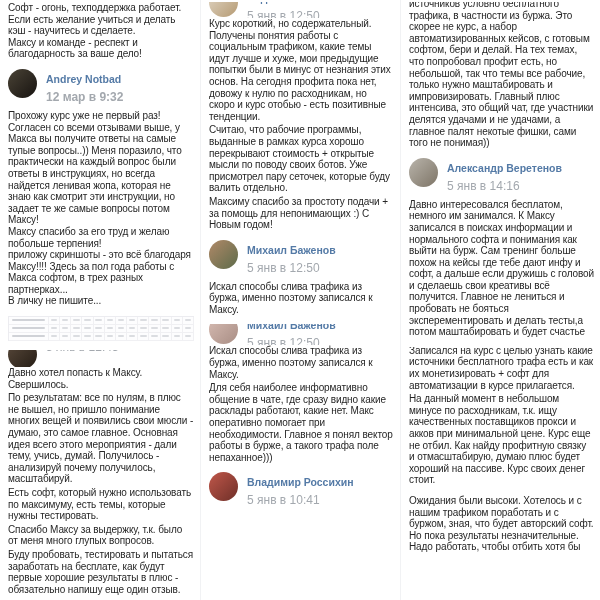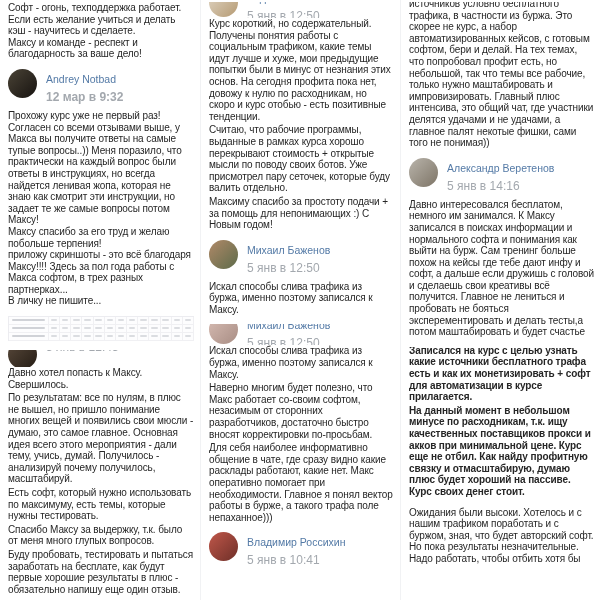--- a/index.html
+++ b/index.html
@@ -37,21 +37,21 @@
     min-height:30px;
     margin-bottom:6px;
   }
   .avatar{
     position:absolute;left:0;top:0;
     width:29px;height:29px;border-radius:50%;
     display:block;
   }
   .aname{
     display:inline-block;
-    font-size:10.5px;font-weight:400;
+    font-size:10.5px;font-weight:700;
     text-decoration:none;
     padding-top:1px;
   }
   .adate{
     font-size:12px;
     margin-top:3px;
   }
   .stats{
     margin:7px 0 3px 0;
     border:1px solid #ececf0;
@@ -201,21 +201,20 @@
       <div class="block">
         <div class="clipwrap" style="height: 21px;">
           <div class="chead" style="margin-top: -9px;">
             <span class="avatar" style="background: linear-gradient(135deg, rgb(216, 189, 180), rgb(168, 141, 132));"></span>
             <div><a class="aname" href="#" style="color: rgb(84, 122, 166);">Михаил Баженов</a><div class="adate" style="color: rgb(163, 168, 174);">5 янв в 12:50</div></div>
           </div>
         </div>
         <div>
           <div>
             <div class="para">Искал способы слива трафика из буржа, именно поэтому записался к Максу.</div>
-            <div class="para">Наверно многим будет полезно, что Макс работает со-своим софтом, незасимым от сторонних разработчиков, достаточно быстро вносят корректировки по-просьбам.</div>
             <div class="para">Для себя наиболее информативно общение в чате, где сразу видно какие расклады работают, какие нет. Макс оперативно помогает при необходимости. Главное я понял вектор работы в бурже, а такого трафа поле непаханное)))</div>
           </div>
         </div>
       </div>
       <div class="block">
         <div class="clipwrap">
           <div class="chead">
             <span class="avatar" style="background: linear-gradient(135deg, rgb(192, 87, 74), rgb(110, 47, 40));"></span>
             <div><a class="aname" href="#" style="color: rgb(84, 122, 166);">Владимир Россихин</a><div class="adate" style="color: rgb(163, 168, 174);">5 янв в 10:41</div></div>
           </div>
@@ -238,21 +237,21 @@
           </div>
         </div>
         <div>
           <div>
             <div class="para">Давно интересовался бесплатом, немного им занимался. К Максу записался в поисках информации и нормального софта и понимания как выйти на бурж. Сам тренинг больше похож на кейсы где тебе дают инфу и софт, а дальше если дружишь с головой и сделаешь свои креативы всё получится. Главное не лениться и пробовать не бояться эксперементировать и делать тесты,а потом маштабировать и будет счастье</div>
           </div>
         </div>
       </div>
       <div class="block">
         <div class="clipwrap">
-          <div style="margin-top: -2px; font-weight: bold;">
+          <div style="margin-top: -2px;">
             <div class="para">Записался на курс с целью узнать какие источники бесплатного трафа есть и как их монетизировать + софт для автоматизации в курсе прилагается.</div>
             <div class="para">На данный момент в небольшом минусе по расходникам, т.к. ищу качественных поставщиков прокси и акков при минимальной цене. Курс еще не отбил. Как найду профитную связку и отмасштабирую, думаю плюс будет хороший на пассиве. Курс своих денег стоит.</div>
           </div>
         </div>
       </div>
       <div class="block">
         <div>
           <div>
             <div class="para">Ожидания были высоки. Хотелось и с нашим трафиком поработать и с буржом, зная, что будет авторский софт. Но пока результаты незначительные. Надо работать, чтобы отбить хотя бы</div>
           </div>

